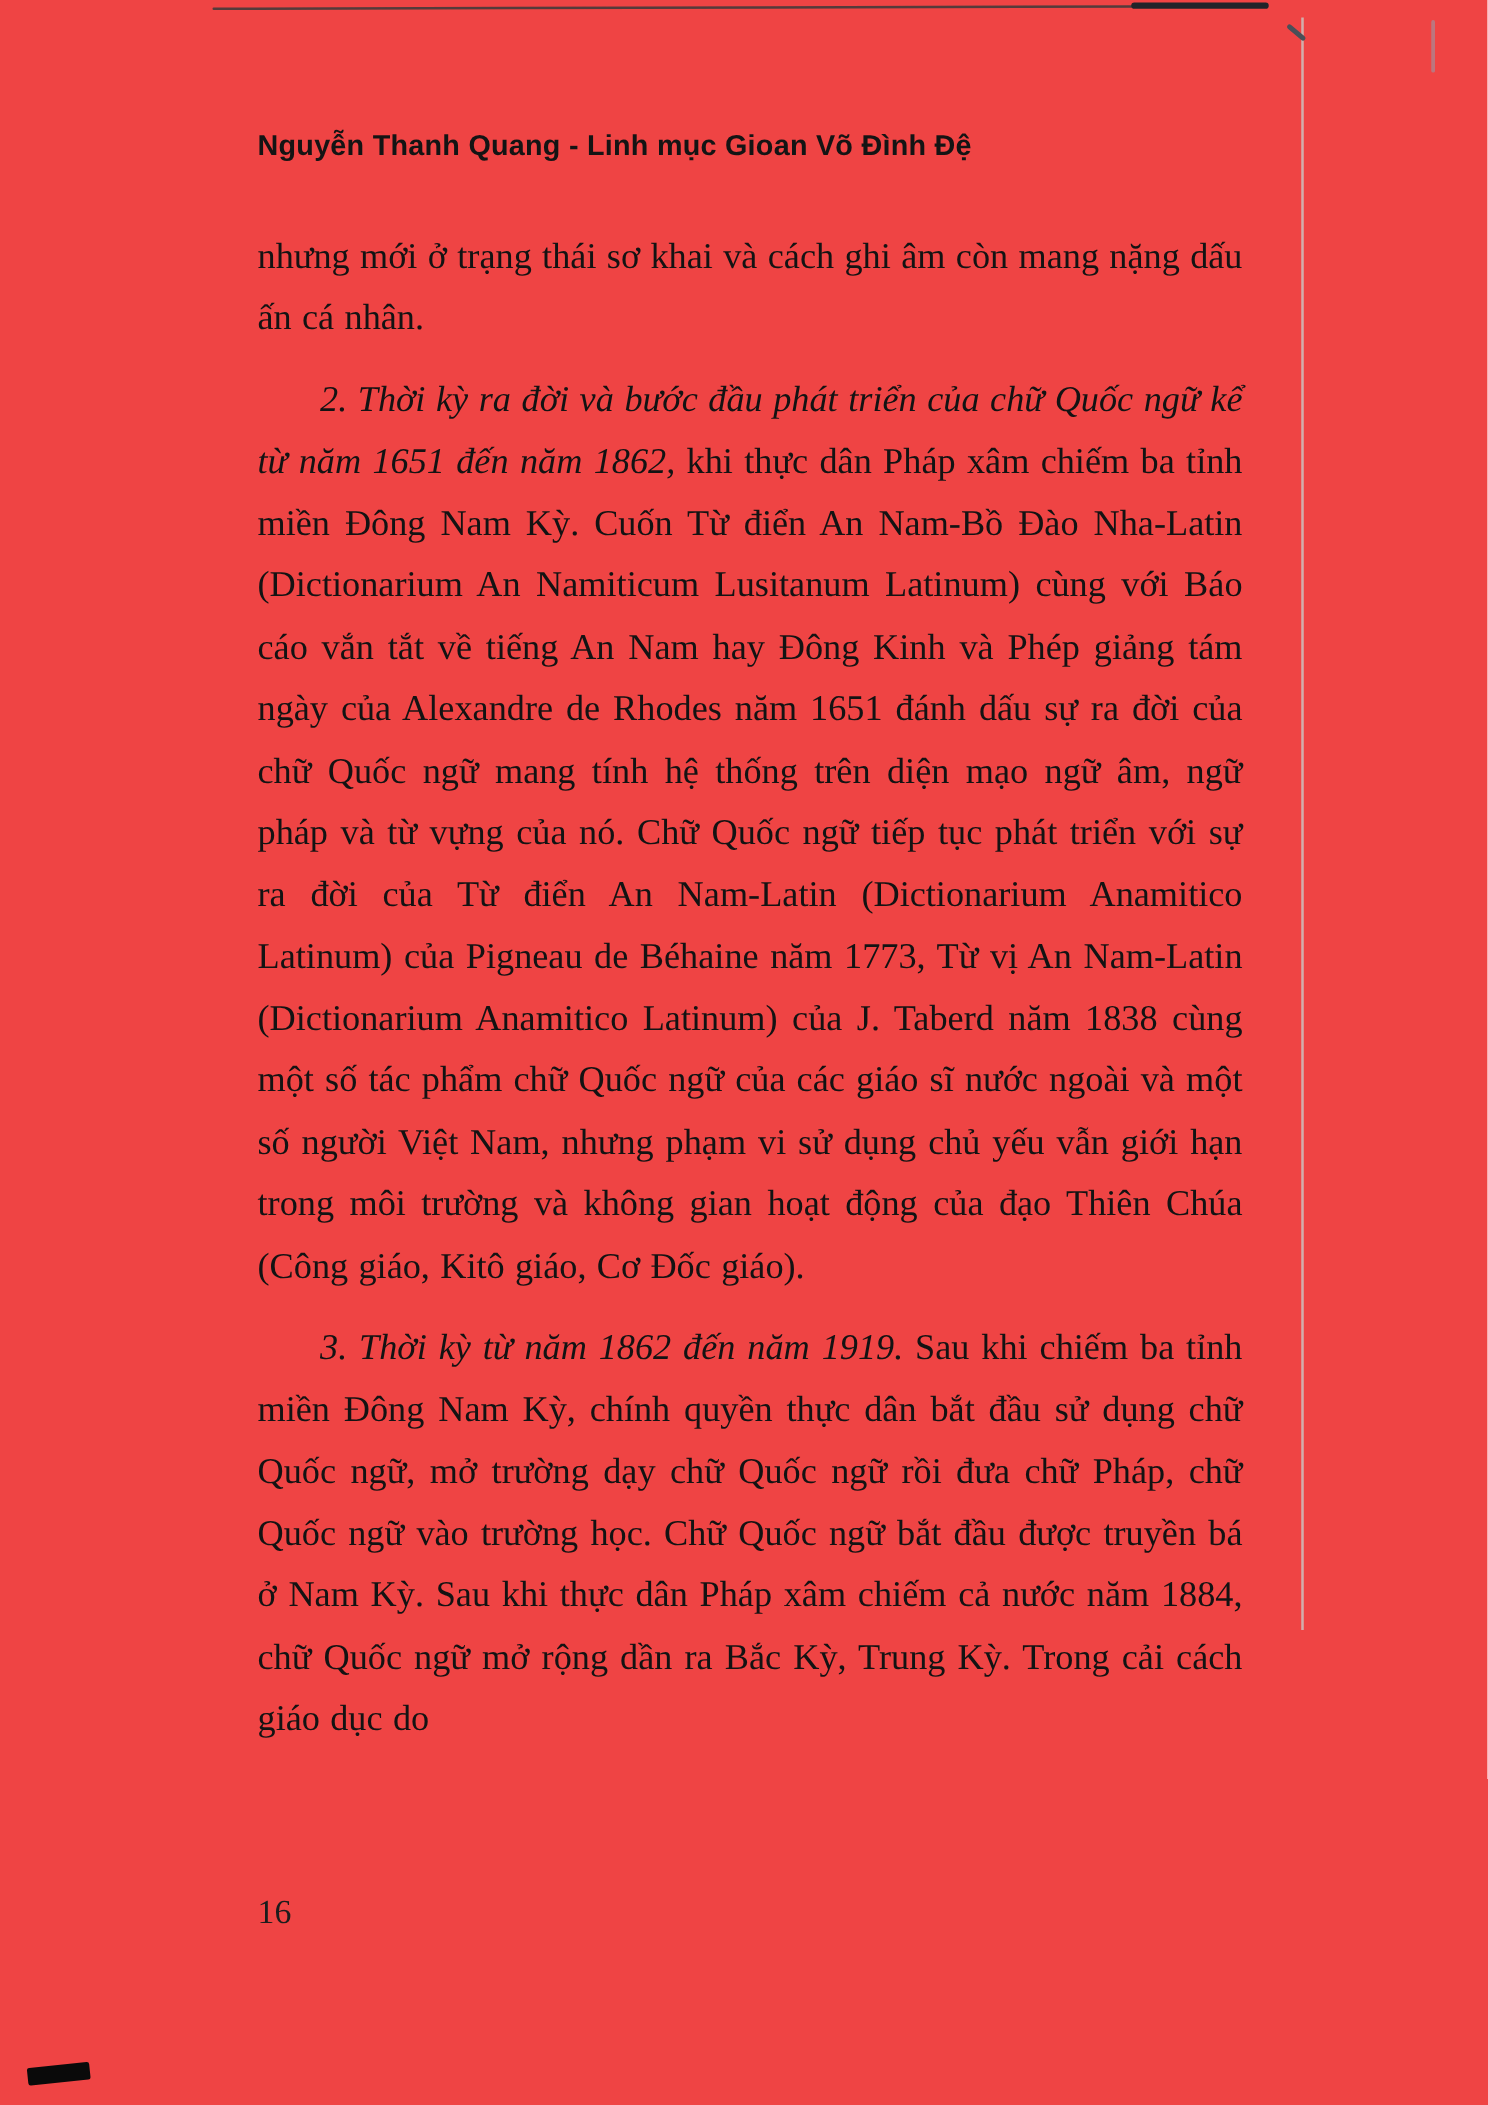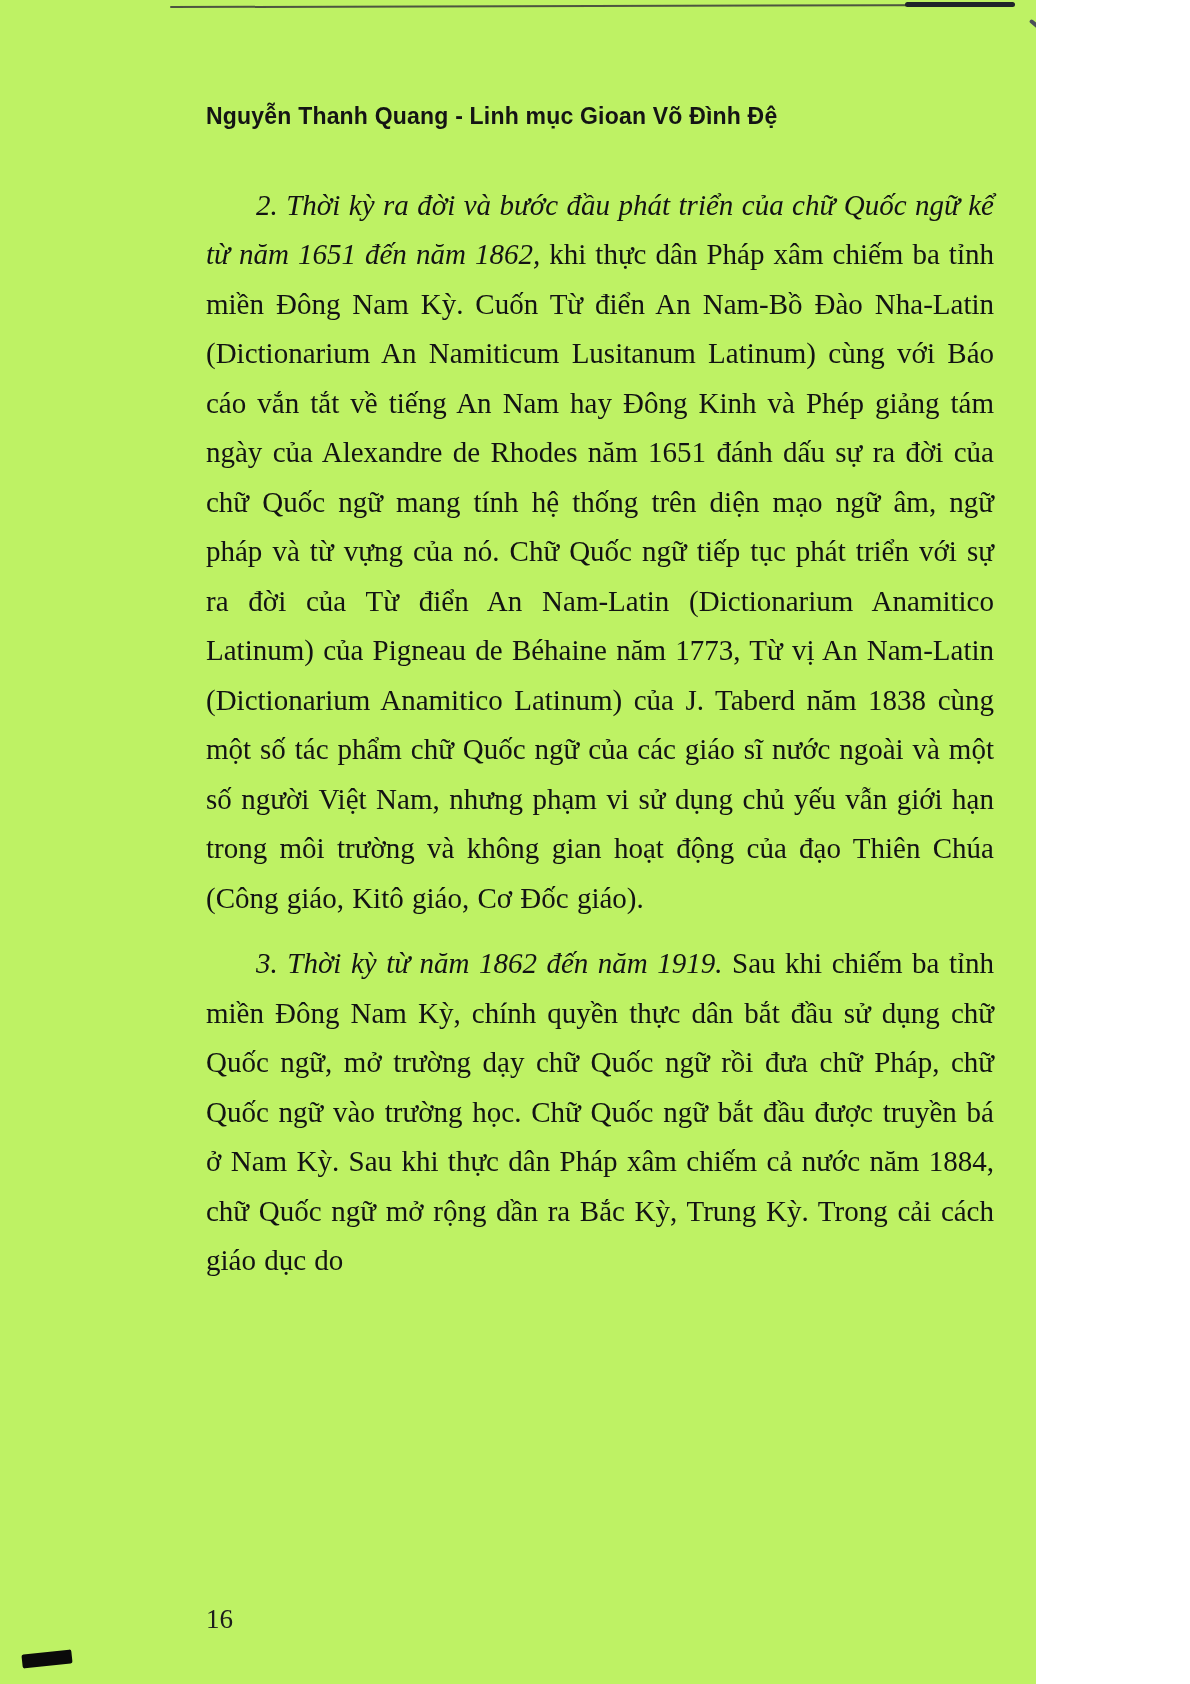--- a/index.html
+++ b/index.html
@@ -2,23 +2,23 @@
 <html><head>
 <meta charset="utf-8">
 <style>
   html, body {
     margin: 0;
     padding: 0;
     background: #ffffff;
   }
   .scan-page {
     position: relative;
-    width: 1036px;
+    width: 1190px;
     height: 1684px;
-    background: #bef264;
+    background: #ef4444;
     overflow: hidden;
   }
 
   
   .artifact { position: absolute; pointer-events: none; }
   .top-line {
     left: 170px; top: 5px; width: 840px; height: 2px;
     background: #3a3a3a; transform: rotate(-0.15deg); border-radius: 2px; opacity: .85;
   }
   .top-line-right {
@@ -70,41 +70,42 @@
   .para.spaced { margin-top: 16px; }
   .para.indent { text-indent: 50px; }
 
   .seg-normal { font-style: normal; font-weight: 400; }
   .seg-italic { font-weight: 400; }
   .seg-bold-italic { font-style: italic; font-weight: 400; }
 
   .page-number {
     position: absolute;
     left: 206px;
-    top: 1604px;
+    top: 1514px;
     font-family: "Liberation Serif", serif;
     font-size: 27px;
     color: #1c1c1c;
   }
 </style>
 </head>
 <body>
 
 <div class="scan-page">
 
   <div class="artifact top-line"></div>
   <div class="artifact top-line-right"></div>
   <div class="artifact right-line"></div>
   <div class="artifact corner-mark"></div>
   <div class="artifact corner-tick"></div>
   <div class="artifact bottom-mark"></div>
 
   <div class="content">
     <div class="running-header">Nguyễn Thanh Quang - Linh mục Gioan Võ Đình Đệ</div>
 
+    <p class="para"><span class="seg-normal">nhưng mới ở trạng thái sơ khai và cách ghi âm còn mang nặng dấu ấn cá nhân.</span></p>
 
     <p class="para indent spaced"><span class="seg-bold-italic">2. Thời kỳ ra đời và bước đầu phát triển của chữ Quốc ngữ kể từ năm 1651 đến năm 1862,</span><span class="seg-normal"> khi thực dân Pháp xâm chiếm ba tỉnh miền Đông Nam Kỳ. Cuốn </span><span class="seg-italic">Từ điển An Nam-Bồ Đào Nha-Latin (Dictionarium An Namiticum Lusitanum Latinum)</span><span class="seg-normal"> cùng với </span><span class="seg-italic">Báo cáo vắn tắt về tiếng An Nam hay Đông Kinh</span><span class="seg-normal"> và </span><span class="seg-italic">Phép giảng tám ngày</span><span class="seg-normal"> của Alexandre de Rhodes năm 1651 đánh dấu sự ra đời của chữ Quốc ngữ mang tính hệ thống trên diện mạo ngữ âm, ngữ pháp và từ vựng của nó. Chữ Quốc ngữ tiếp tục phát triển với sự ra đời của </span><span class="seg-italic">Từ điển An Nam-Latin (Dictionarium Anamitico Latinum)</span><span class="seg-normal"> của Pigneau de Béhaine năm 1773, </span><span class="seg-italic">Từ vị An Nam-Latin (Dictionarium Anamitico Latinum)</span><span class="seg-normal"> của J. Taberd năm 1838 cùng một số tác phẩm chữ Quốc ngữ của các giáo sĩ nước ngoài và một số người Việt Nam, nhưng phạm vi sử dụng chủ yếu vẫn giới hạn trong môi trường và không gian hoạt động của đạo Thiên Chúa (Công giáo, Kitô giáo, Cơ Đốc giáo).</span></p>
 
     <p class="para indent spaced"><span class="seg-bold-italic">3. Thời kỳ từ năm 1862 đến năm 1919.</span><span class="seg-normal"> Sau khi chiếm ba tỉnh miền Đông Nam Kỳ, chính quyền thực dân bắt đầu sử dụng chữ Quốc ngữ, mở trường dạy chữ Quốc ngữ rồi đưa chữ Pháp, chữ Quốc ngữ vào trường học. Chữ Quốc ngữ bắt đầu được truyền bá ở Nam Kỳ. Sau khi thực dân Pháp xâm chiếm cả nước năm 1884, chữ Quốc ngữ mở rộng dần ra Bắc Kỳ, Trung Kỳ. Trong cải cách giáo dục do</span></p>
   </div>
 
   <div class="page-number">16</div>
 
 </div>
 

